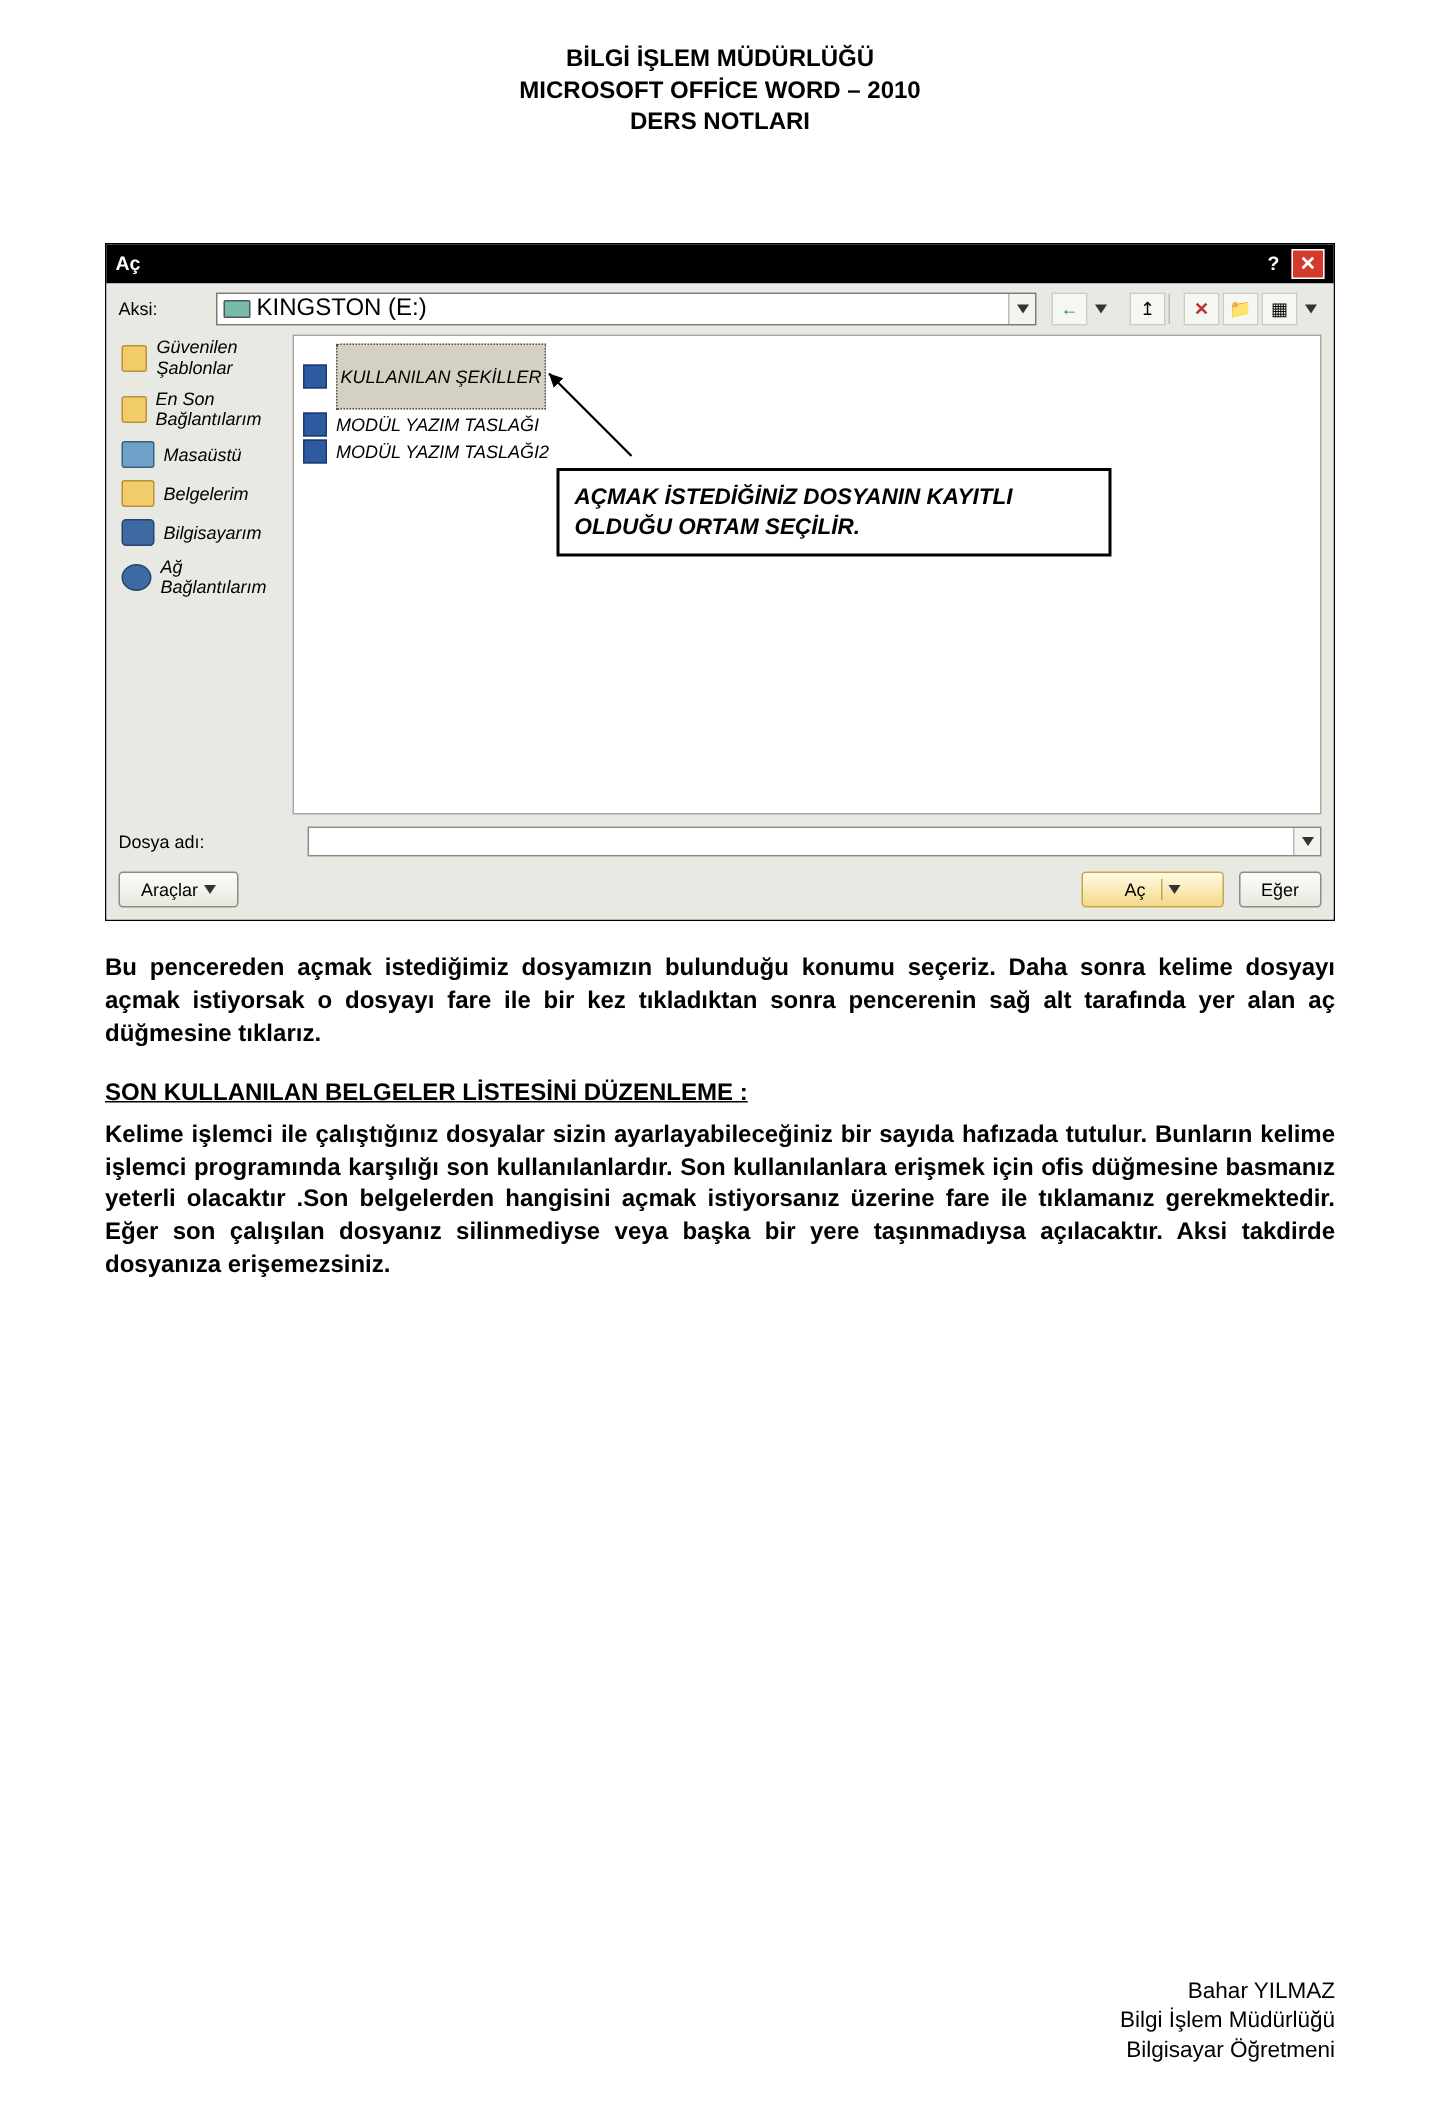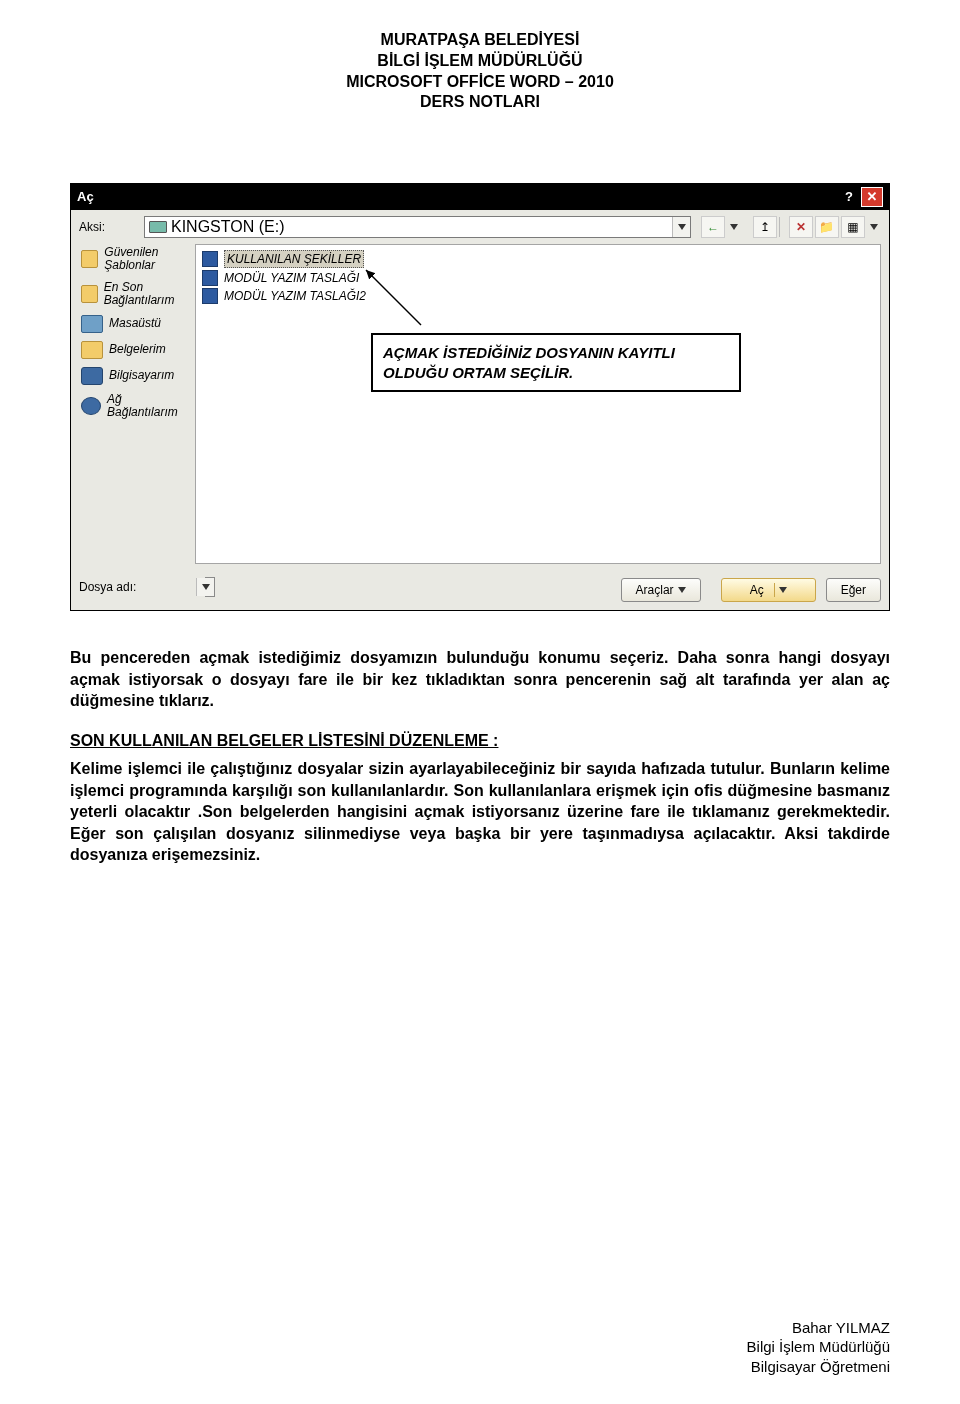--- a/index.html
+++ b/index.html
@@ -14,21 +14,21 @@
   .doc-header {
     text-align: center;
     font-weight: bold;
     font-size: 16px;
     line-height: 1.3;
     margin-bottom: 70px;
   }
   .dialog-wrap {
     border: 1px solid #000;
     width: 820px;
-    margin: 0 0 36px 0;
+    margin: 0 0 21px 0;
   }
   .titlebar {
     background: #000;
     color: #fff;
     display: flex;
     align-items: center;
     padding: 3px 6px;
     font-size: 13px;
     line-height: 18px;
   }
@@ -113,21 +113,21 @@
     padding:1px 2px;
   }
   .word-icon {
     width:16px; height:16px;
     background:#2d5aa0; border:1px solid #1c3b6b;
     display:inline-block;
   }
   .file-selected {
     background:#d5d1c2;
     border:1px dotted #555;
-    padding:1px 2px;
+    padding:14px 2px;
   }
   .callout-arrow {
     position:absolute;
     left:165px; top:20px;
     width:70px; height:70px;
   }
   .callout-arrow svg { overflow:visible; }
   .callout-box {
     position:absolute;
     left:175px; top:88px;
@@ -135,23 +135,22 @@
     border:2px solid #000;
     background:#fff;
     padding:8px 10px;
     font-weight:bold;
     font-size:15px;
     line-height:1.3;
   }
   .bottom-fields {
     background:#e9e9e3;
     padding:4px 0 0 0;
-    display:flex; flex-direction:row; gap:4px;
+    display:flex; flex-direction:column; gap:4px;
     margin-top:4px;
-    justify-content:space-between;
   }
   .bf-row {
     display:flex; align-items:center; gap:10px;
   }
   .bf-row-inner { display:flex; align-items:center; gap:10px; width:100%; }
   .bf-left { width:116px; font-size:12px; }
   .bf-field {
     flex:1; background:#fff; border:1px solid #8a8a8a; height:20px;
     display:flex; align-items:center; padding:0 4px; font-size:12px;
     position:relative;
@@ -202,21 +201,20 @@
     line-height:1.3;
   }
   .chev-down {
     width:0;height:0;border-left:4px solid transparent;border-right:4px solid transparent;border-top:6px solid #333;
   }
 </style>
 </head>
 <body>
 
 <div class="doc-header">
-  <div>MURATPAŞA BELEDİYESİ</div>
   <div>BİLGİ İŞLEM MÜDÜRLÜĞÜ</div>
   <div>MICROSOFT OFFİCE WORD – 2010</div>
   <div>DERS NOTLARI</div>
 </div>
 
 <div class="dialog-wrap">
   <div class="titlebar">
     <span class="title">Aç</span>
     <span class="help-icon">?</span>
     <span class="close-btn">
@@ -332,21 +330,21 @@
           <span class="chev-down"></span>
         </div>
         <div class="btn">
           <span>Eğer</span>
         </div>
       </div>
     </div>
   </div>
 </div>
 
-<p class="para">Bu pencereden açmak istediğimiz dosyamızın bulunduğu konumu seçeriz. Daha sonra hangi dosyayı açmak istiyorsak o dosyayı fare ile bir kez tıkladıktan sonra pencerenin sağ alt tarafında yer alan aç düğmesine tıklarız.</p>
+<p class="para">Bu pencereden açmak istediğimiz dosyamızın bulunduğu konumu seçeriz. Daha sonra kelime dosyayı açmak istiyorsak o dosyayı fare ile bir kez tıkladıktan sonra pencerenin sağ alt tarafında yer alan aç düğmesine tıklarız.</p>
 
 <p class="section-title">SON KULLANILAN BELGELER LİSTESİNİ DÜZENLEME :</p>
 
 <p class="para">Kelime işlemci ile çalıştığınız dosyalar sizin ayarlayabileceğiniz bir sayıda hafızada tutulur. Bunların kelime işlemci programında karşılığı son kullanılanlardır. Son kullanılanlara erişmek için ofis düğmesine basmanız yeterli olacaktır .Son belgelerden hangisini açmak istiyorsanız üzerine fare ile tıklamanız gerekmektedir. Eğer son çalışılan dosyanız silinmediyse veya başka bir yere taşınmadıysa açılacaktır. Aksi takdirde dosyanıza erişemezsiniz.</p>
 
 <div class="footer">
   <div>Bahar YILMAZ</div>
   <div>Bilgi İşlem Müdürlüğü</div>
   <div>Bilgisayar Öğretmeni</div>
 </div>

